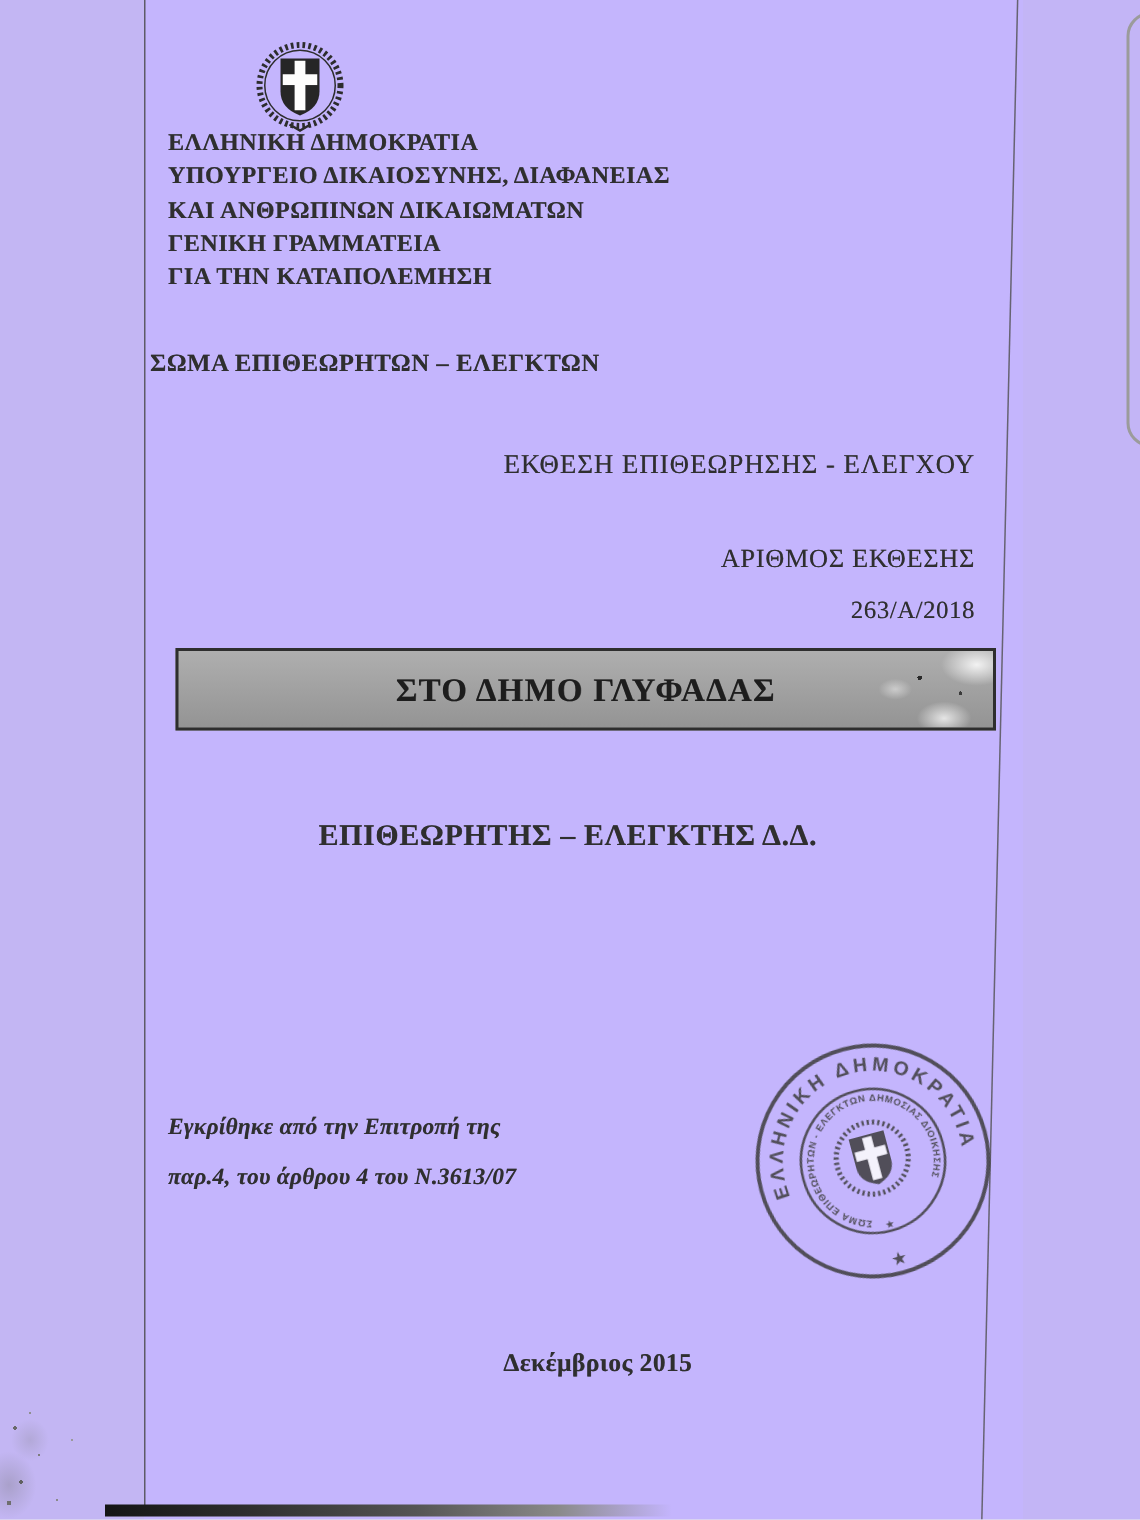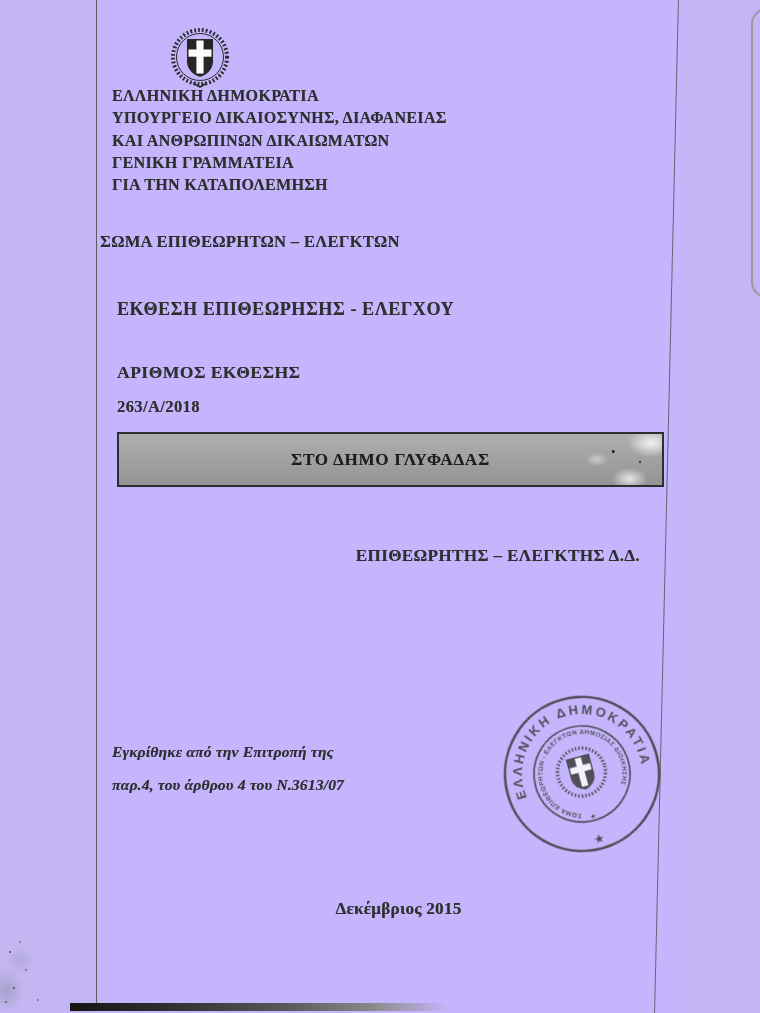--- a/index.html
+++ b/index.html
@@ -25,36 +25,36 @@
       radial-gradient(circle 1.5px at 38px 70px,#8a8a8a 60%,transparent 61%),
       radial-gradient(circle 1px at 48px 30px,#9a9a9a 60%,transparent 61%),
       radial-gradient(circle 2.5px at 6px 72px,#6f6f6f 60%,transparent 61%),
       radial-gradient(circle 1.5px at 20px 12px,#8f8f8f 60%,transparent 61%),
       radial-gradient(ellipse 26px 32px at 6px 60px,rgba(110,110,110,.30),transparent 70%),
       radial-gradient(ellipse 18px 20px at 20px 30px,rgba(120,120,120,.22),transparent 70%);}
   .ink{text-shadow:0.2px 0.2px 0.35px rgba(35,35,35,.55);}
   .emblem{position:absolute;left:160px;top:23px;}
   .hdr{position:absolute;left:112px;top:85px;font-weight:bold;font-size:16px;line-height:22.3px;letter-spacing:.35px;}
   .agency{position:absolute;left:100px;top:231px;font-weight:bold;font-size:16.5px;line-height:22.5px;letter-spacing:.35px;}
-  .ctr{position:absolute;left:117px;width:547px;text-align:left;font-weight:bold;}
+  .ctr{position:absolute;left:103px;width:547px;text-align:right;font-weight:normal;}
   .title{top:299px;font-size:18px;letter-spacing:.6px;}
   .rep-label{top:362px;font-size:17.5px;letter-spacing:.5px;}
   .rep-num{top:397px;font-size:16.5px;letter-spacing:.4px;}
   .subject-box{position:absolute;left:117px;top:432px;width:543px;height:51px;
     border:2px solid #2e2e2e;background-color:#9d9d9d;
     background-image:
       radial-gradient(ellipse 34px 20px at 98% 18%,rgba(255,255,255,.85),rgba(255,255,255,0) 70%),
       radial-gradient(ellipse 26px 16px at 94% 88%,rgba(255,255,255,.75),rgba(255,255,255,0) 70%),
       radial-gradient(ellipse 16px 10px at 88% 50%,rgba(255,255,255,.45),rgba(255,255,255,0) 70%),
       radial-gradient(circle 2.5px at 91% 35%,#2a2a2a 60%,transparent 61%),
       radial-gradient(circle 2px at 96% 55%,#3a3a3a 60%,transparent 61%),
       linear-gradient(to bottom,rgba(255,255,255,.18),rgba(0,0,0,.06));
-    text-align:center;line-height:51px;font-weight:bold;font-size:17px;letter-spacing:.8px;color:#1d1d1d;}
-  .inspector{position:absolute;left:117px;top:546px;width:547px;text-align:right;
-    padding-right:24px;box-sizing:border-box;font-weight:bold;font-size:17px;letter-spacing:.4px;}
+    text-align:center;line-height:51px;font-weight:bold;font-size:22px;letter-spacing:.8px;color:#1d1d1d;}
+  .inspector{position:absolute;left:117px;top:546px;width:547px;text-align:center;
+    padding-right:24px;box-sizing:border-box;font-weight:bold;font-size:20px;letter-spacing:.4px;}
   .approval{position:absolute;left:112px;top:735px;font-weight:bold;font-style:italic;
     font-size:15.5px;line-height:33px;letter-spacing:.2px;}
   .datefoot{position:absolute;left:125px;top:899px;width:547px;text-align:center;
     font-weight:bold;font-size:17px;letter-spacing:.3px;}
   .stamp{position:absolute;left:492px;top:684px;width:180px;height:180px;
     transform:rotate(-15deg);opacity:.85;filter:blur(.2px);}
   .stamp text{fill:#3d3d3d;font-family:"Liberation Sans","DejaVu Sans",sans-serif;font-weight:bold;}
   .stamp .outer-t{font-size:13px;letter-spacing:2.6px;}
   .stamp .inner-t{font-size:6.3px;letter-spacing:.45px;}
   .stamp .star-o{font-size:12px;}

